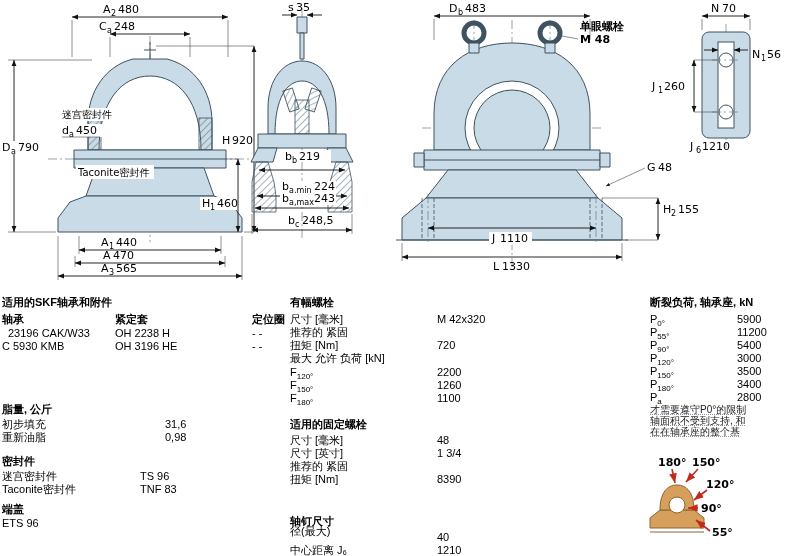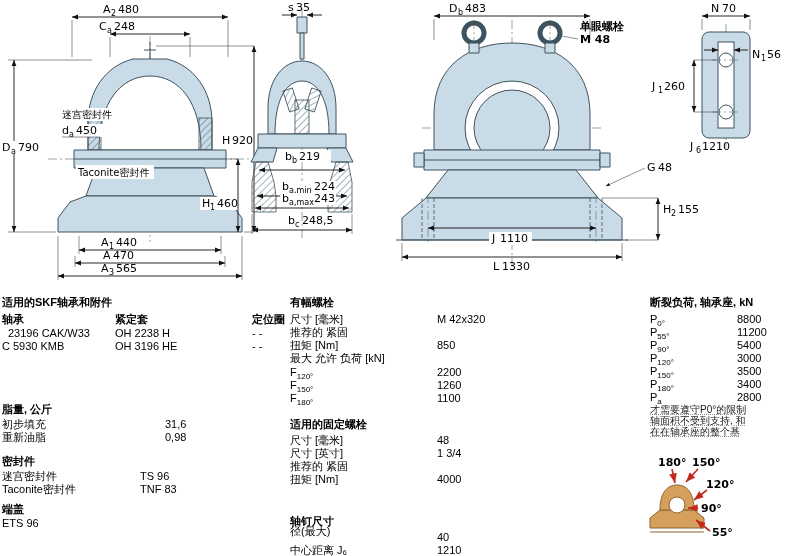--- a/index.html
+++ b/index.html
@@ -324,47 +324,47 @@
 <div class="t" style="left:140px;top:483px">TNF 83</div>
 
 <div class="t b" style="left:2px;top:503px">端盖</div>
 <div class="t" style="left:2px;top:517px">ETS 96</div>
 
 <div class="t b" style="left:290px;top:296px">有幅螺栓</div>
 <div class="t" style="left:290px;top:313px">尺寸 [毫米]</div>
 <div class="t" style="left:437px;top:313px">M 42x320</div>
 <div class="t" style="left:290px;top:326px">推荐的 紧固</div>
 <div class="t" style="left:290px;top:339px">扭矩 [Nm]</div>
-<div class="t" style="left:437px;top:339px">850</div>
+<div class="t" style="left:437px;top:339px">720</div>
 <div class="t" style="left:290px;top:352px">最大 允许 负荷 [kN]</div>
 <div class="t" style="left:290px;top:366px"><span>F</span><sub>120°</sub></div>
 <div class="t" style="left:437px;top:366px">2200</div>
 <div class="t" style="left:290px;top:379px"><span>F</span><sub>150°</sub></div>
 <div class="t" style="left:437px;top:379px">1260</div>
 <div class="t" style="left:290px;top:392px"><span>F</span><sub>180°</sub></div>
 <div class="t" style="left:437px;top:392px">1100</div>
 
 <div class="t b" style="left:290px;top:418px">适用的固定螺栓</div>
 <div class="t" style="left:290px;top:434px">尺寸 [毫米]</div>
 <div class="t" style="left:437px;top:434px">48</div>
 <div class="t" style="left:290px;top:447px">尺寸 [英寸]</div>
 <div class="t" style="left:437px;top:447px">1 3/4</div>
 <div class="t" style="left:290px;top:460px">推荐的 紧固</div>
 <div class="t" style="left:290px;top:473px">扭矩 [Nm]</div>
-<div class="t" style="left:437px;top:473px">4000</div>
+<div class="t" style="left:437px;top:473px">8390</div>
 
 <div class="t b" style="left:290px;top:515px">轴钉尺寸</div>
 <div class="t" style="left:290px;top:525px">径(最大)</div>
 <div class="t" style="left:437px;top:531px">40</div>
 <div class="t" style="left:290px;top:544px">中心距离 J₆</div>
 <div class="t" style="left:437px;top:544px">1210</div>
 
 <div class="t b" style="left:650px;top:296px">断裂负荷, 轴承座, kN</div>
 <div class="t" style="left:650px;top:313px"><span>P</span><sub>0°</sub></div>
-<div class="t" style="left:737px;top:313px">8800</div>
+<div class="t" style="left:737px;top:313px">5900</div>
 <div class="t" style="left:650px;top:326px"><span>P</span><sub>55°</sub></div>
 <div class="t" style="left:737px;top:326px">11200</div>
 <div class="t" style="left:650px;top:339px"><span>P</span><sub>90°</sub></div>
 <div class="t" style="left:737px;top:339px">5400</div>
 <div class="t" style="left:650px;top:352px"><span>P</span><sub>120°</sub></div>
 <div class="t" style="left:737px;top:352px">3000</div>
 <div class="t" style="left:650px;top:365px"><span>P</span><sub>150°</sub></div>
 <div class="t" style="left:737px;top:365px">3500</div>
 <div class="t" style="left:650px;top:378px"><span>P</span><sub>180°</sub></div>
 <div class="t" style="left:737px;top:378px">3400</div>

